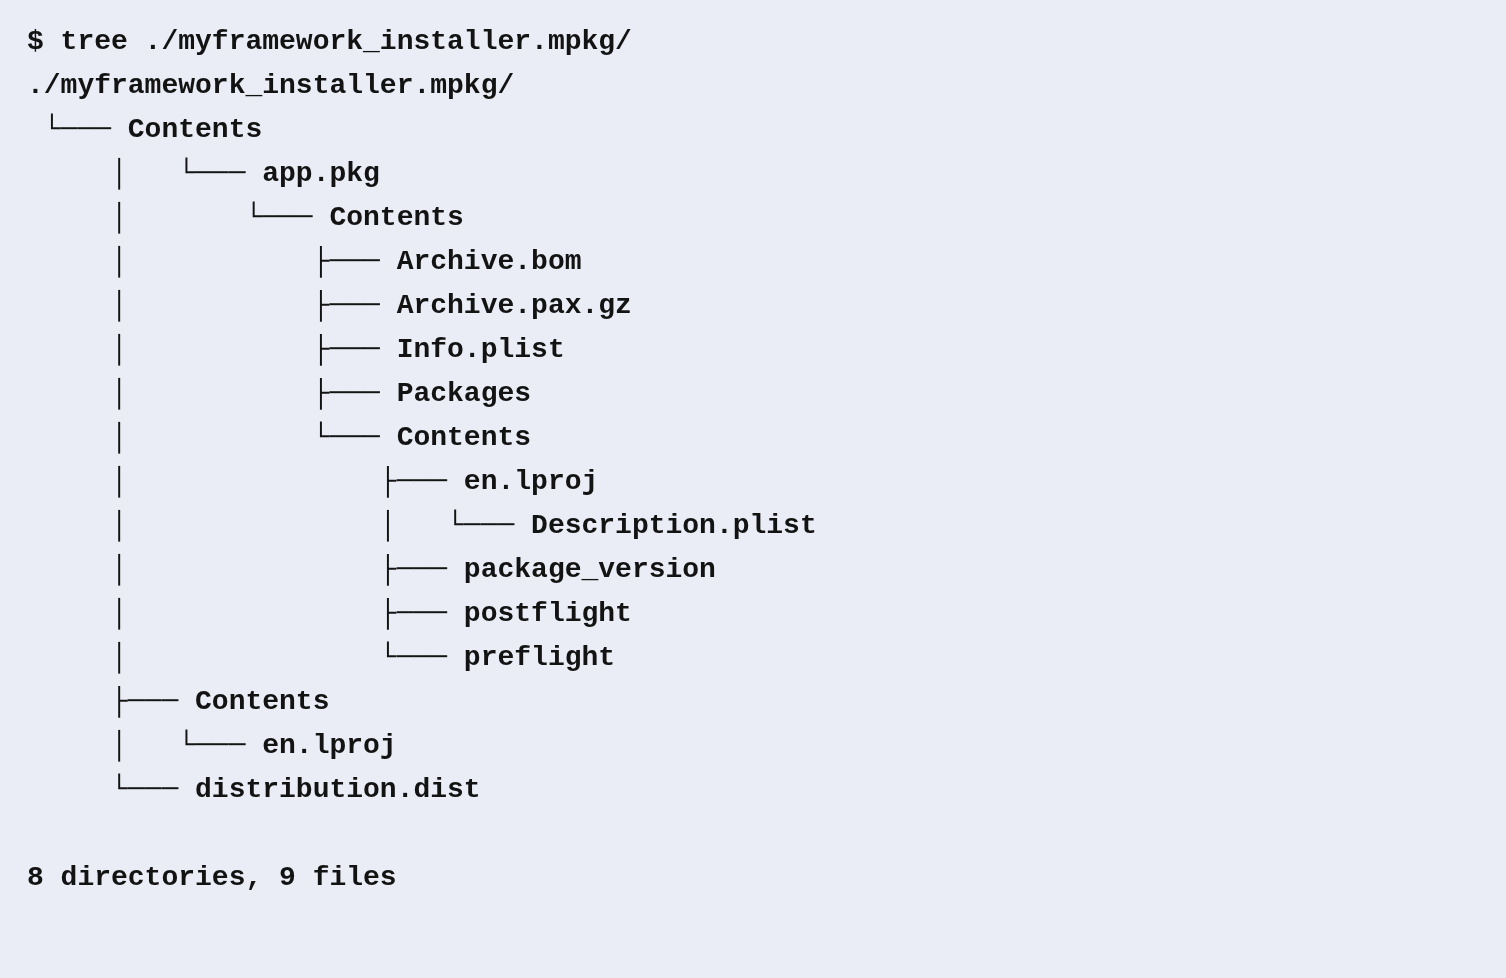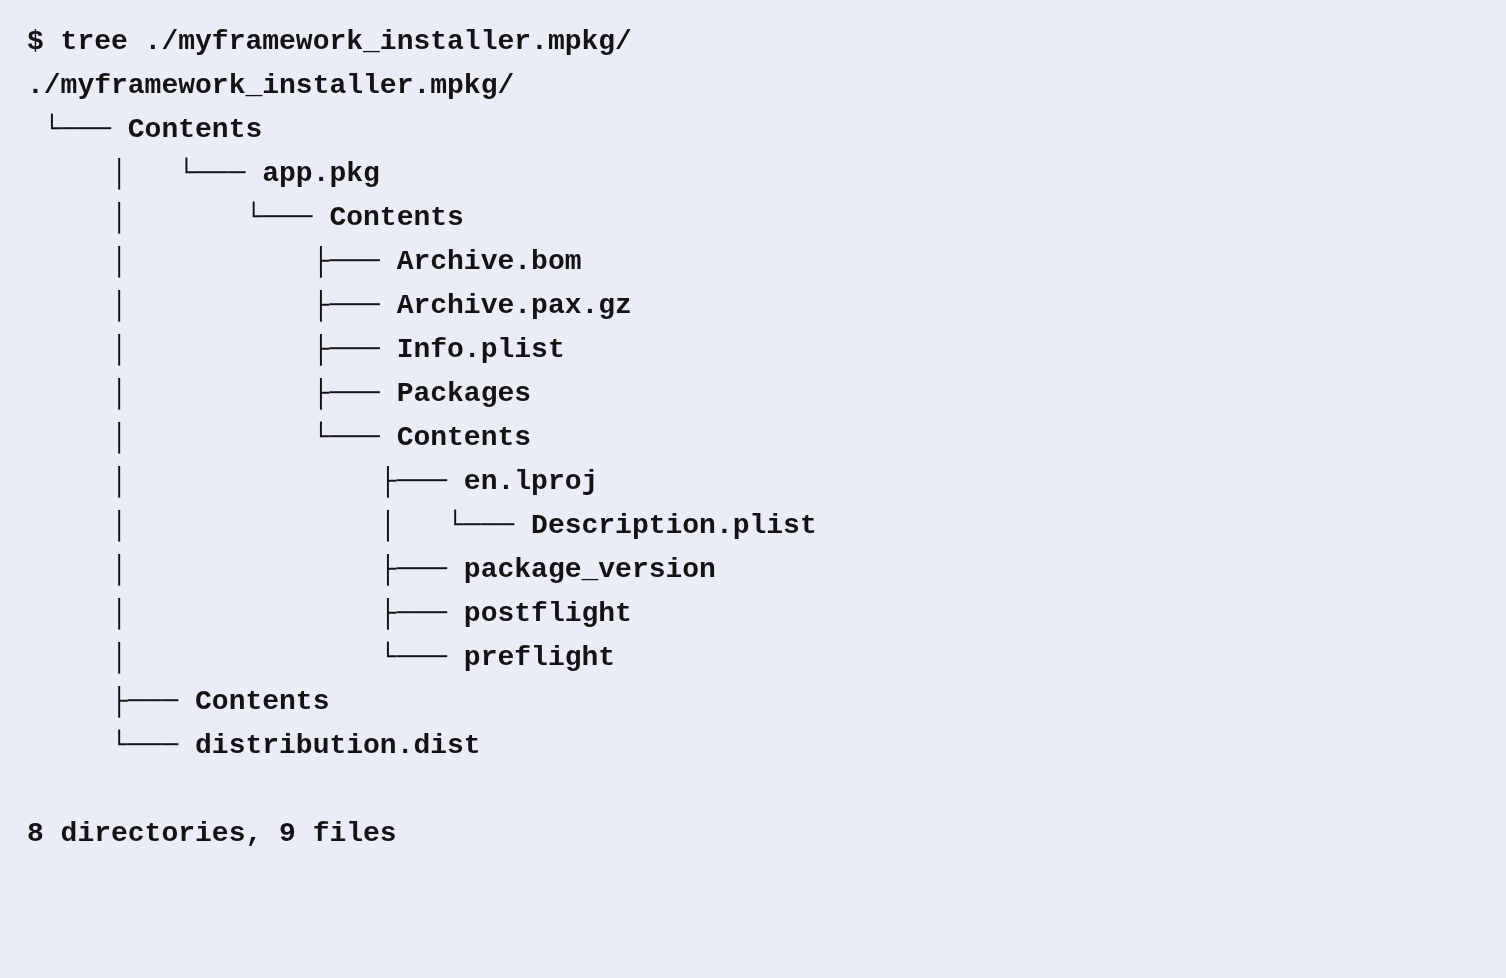--- a/index.html
+++ b/index.html
@@ -38,16 +38,17 @@
   <div class="line">     │           ├─── Archive.pax.gz</div>
   <div class="line">     │           ├─── Info.plist</div>
   <div class="line">     │           ├─── Packages</div>
   <div class="line">     │           └─── Contents</div>
   <div class="line">     │               ├─── en.lproj</div>
   <div class="line">     │               │   └─── Description.plist</div>
   <div class="line">     │               ├─── package_version</div>
   <div class="line">     │               ├─── postflight</div>
   <div class="line">     │               └─── preflight</div>
   <div class="line">     ├─── Contents</div>
+  <div class="line">     │   └─── en.lproj</div>
   <div class="line">     └─── distribution.dist</div>
   <div class="line"></div>
   <div class="line">8 directories, 9 files</div>
 </div>
 
 </body></html>

